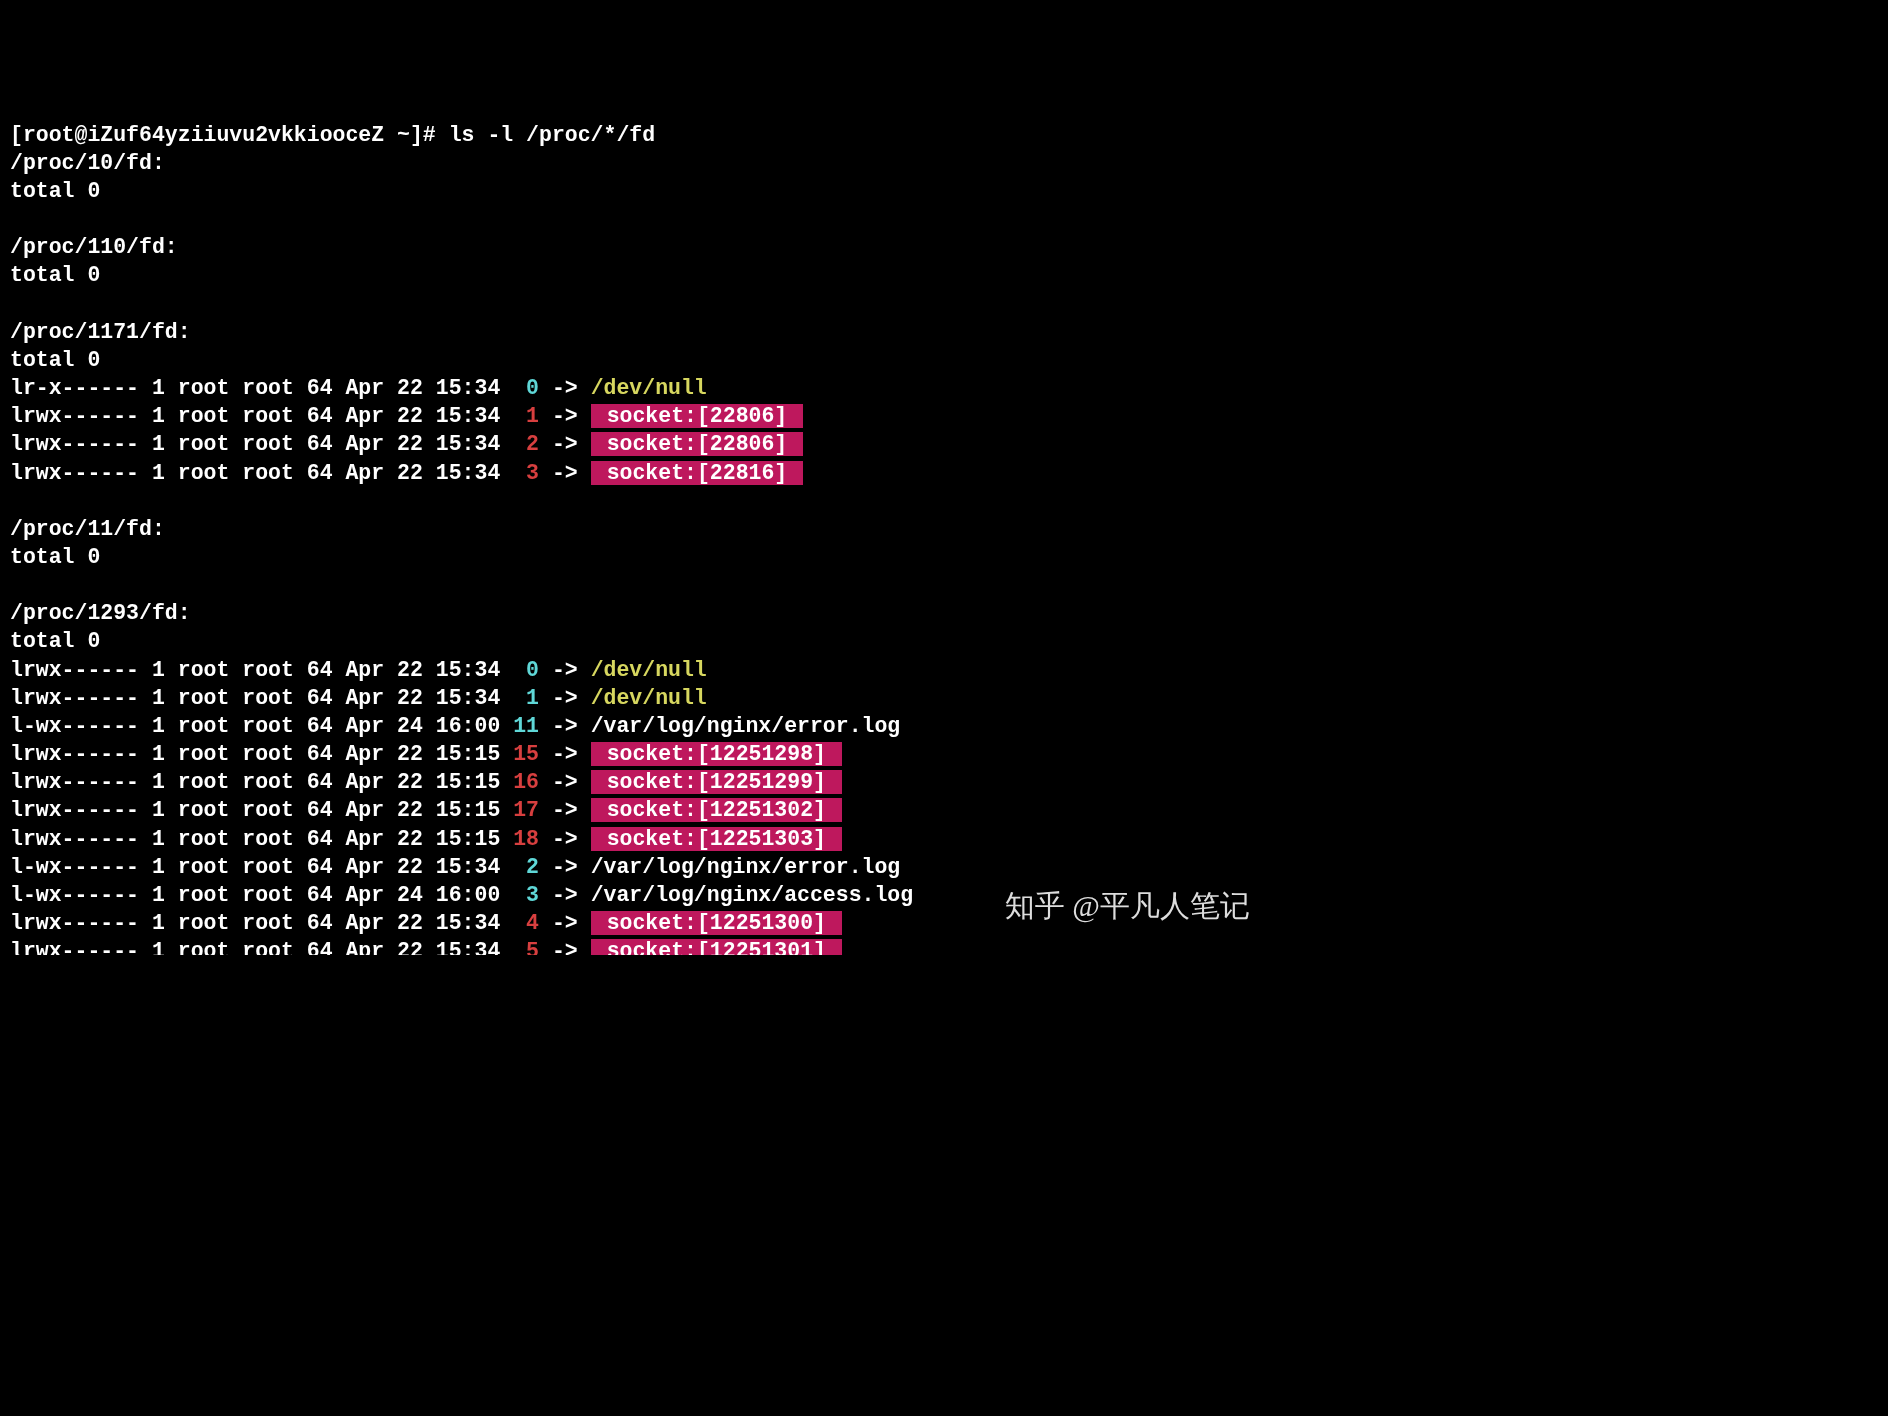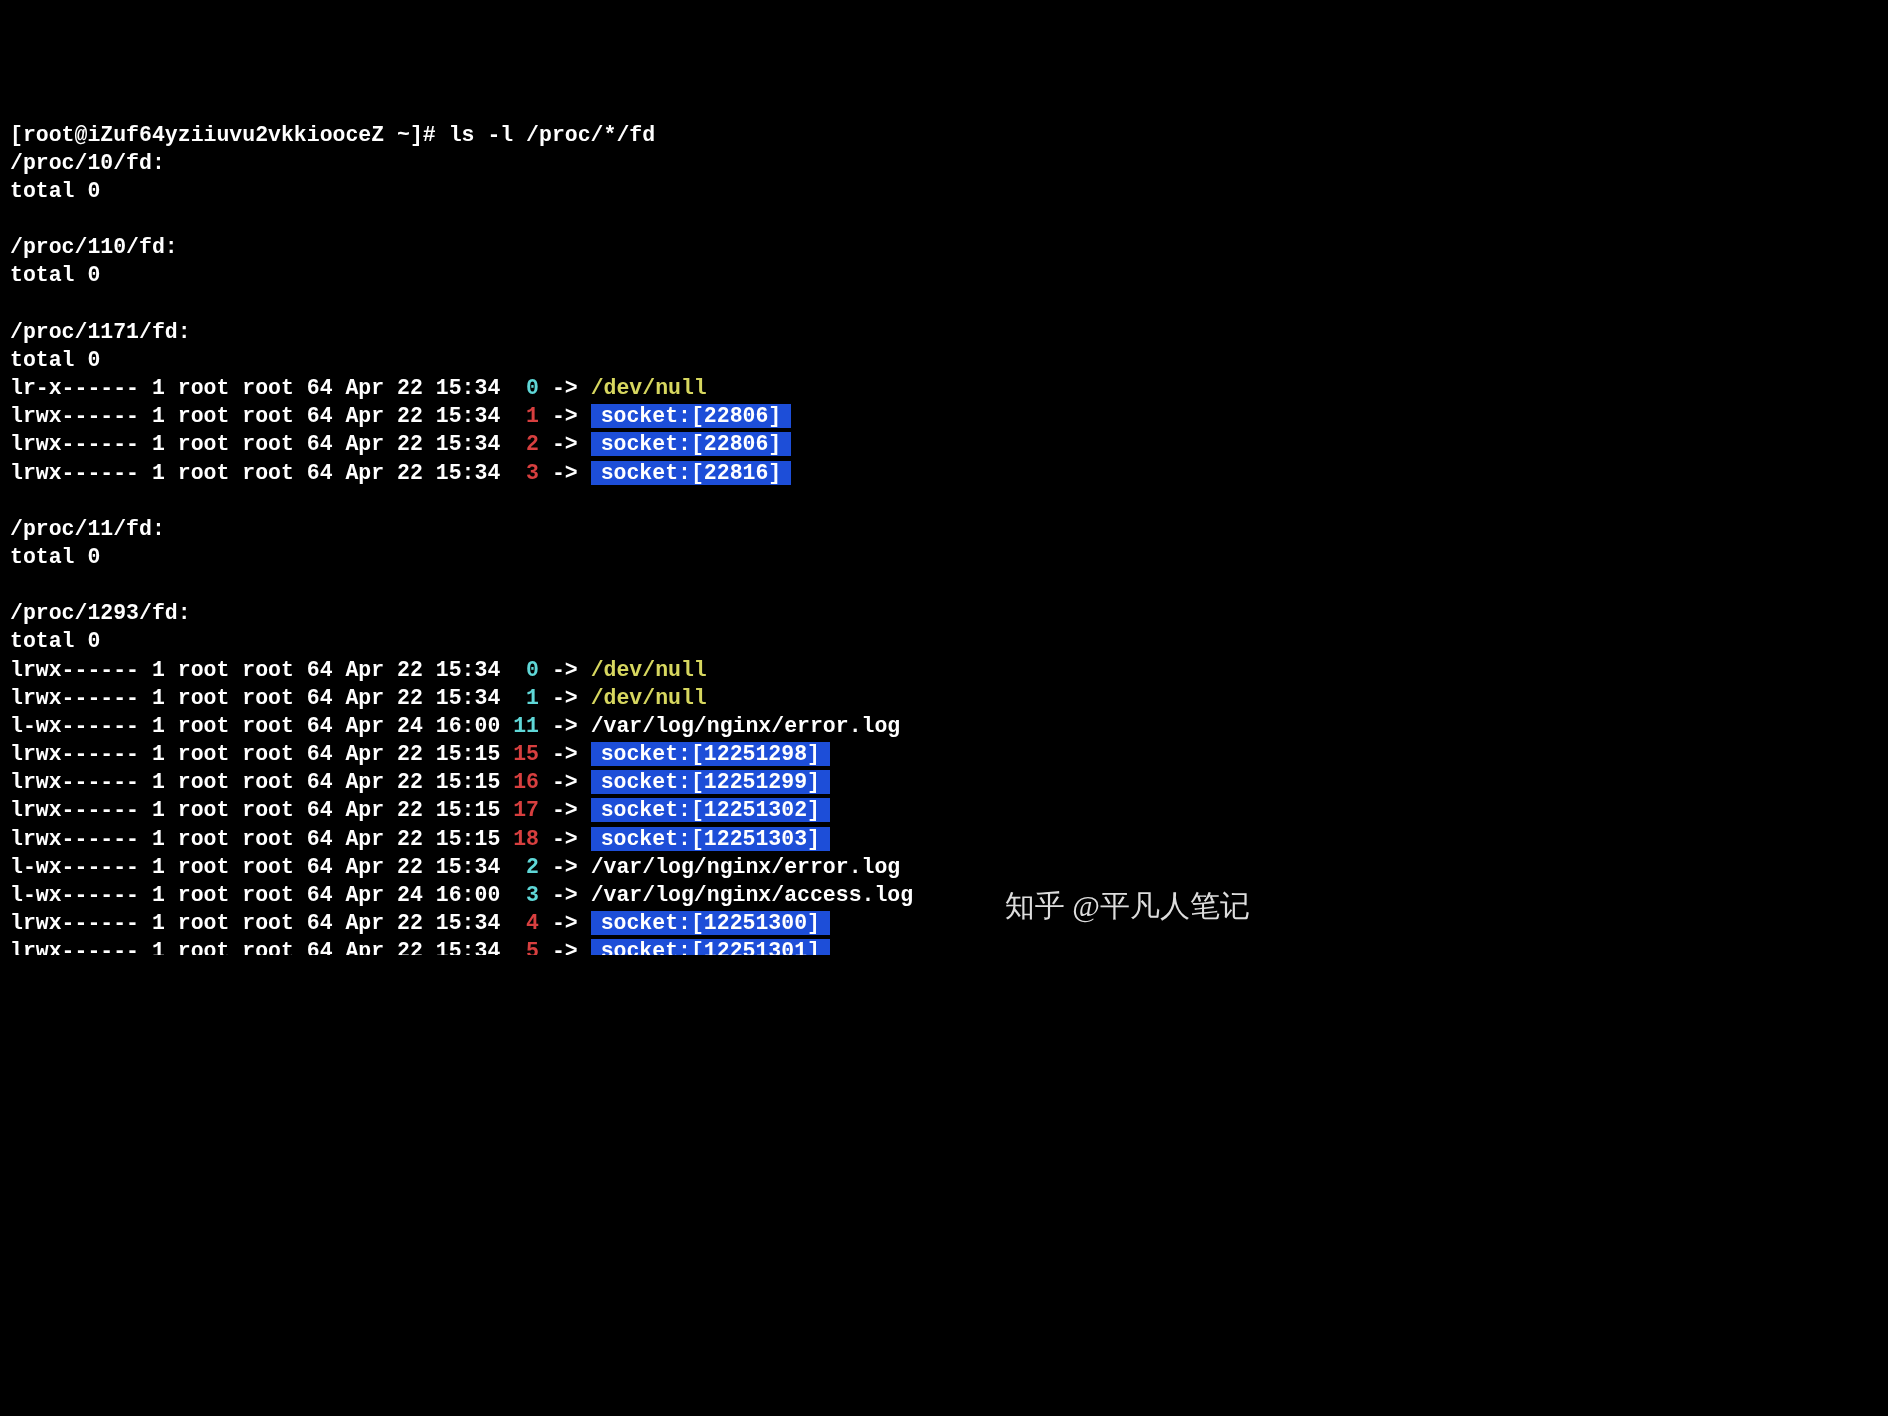--- a/index.html
+++ b/index.html
@@ -14,21 +14,21 @@
     white-space: pre;
     width: 1270px;
     height: 955px;
     overflow: hidden;
     position: relative;
   }
   .term { white-space: pre; }
   .cyan { color: #5fd7d7; }
   .yellow { color: #d7d75f; }
   .red { color: #d73f3f; }
-  .socket { color: #ffffff; background: #1d4ed8; padding: 0 10px; }
+  .socket { color: #ffffff; background: #be185d; padding: 0 16px; }
   .arrow { color: #fff; }
   .watermark {
     position: absolute;
     right: 20px;
     bottom: 30px;
     font-family: Liberation Serif, serif;
     font-weight: normal;
     font-size: 30px;
     color: #ddd;
     white-space: nowrap;

